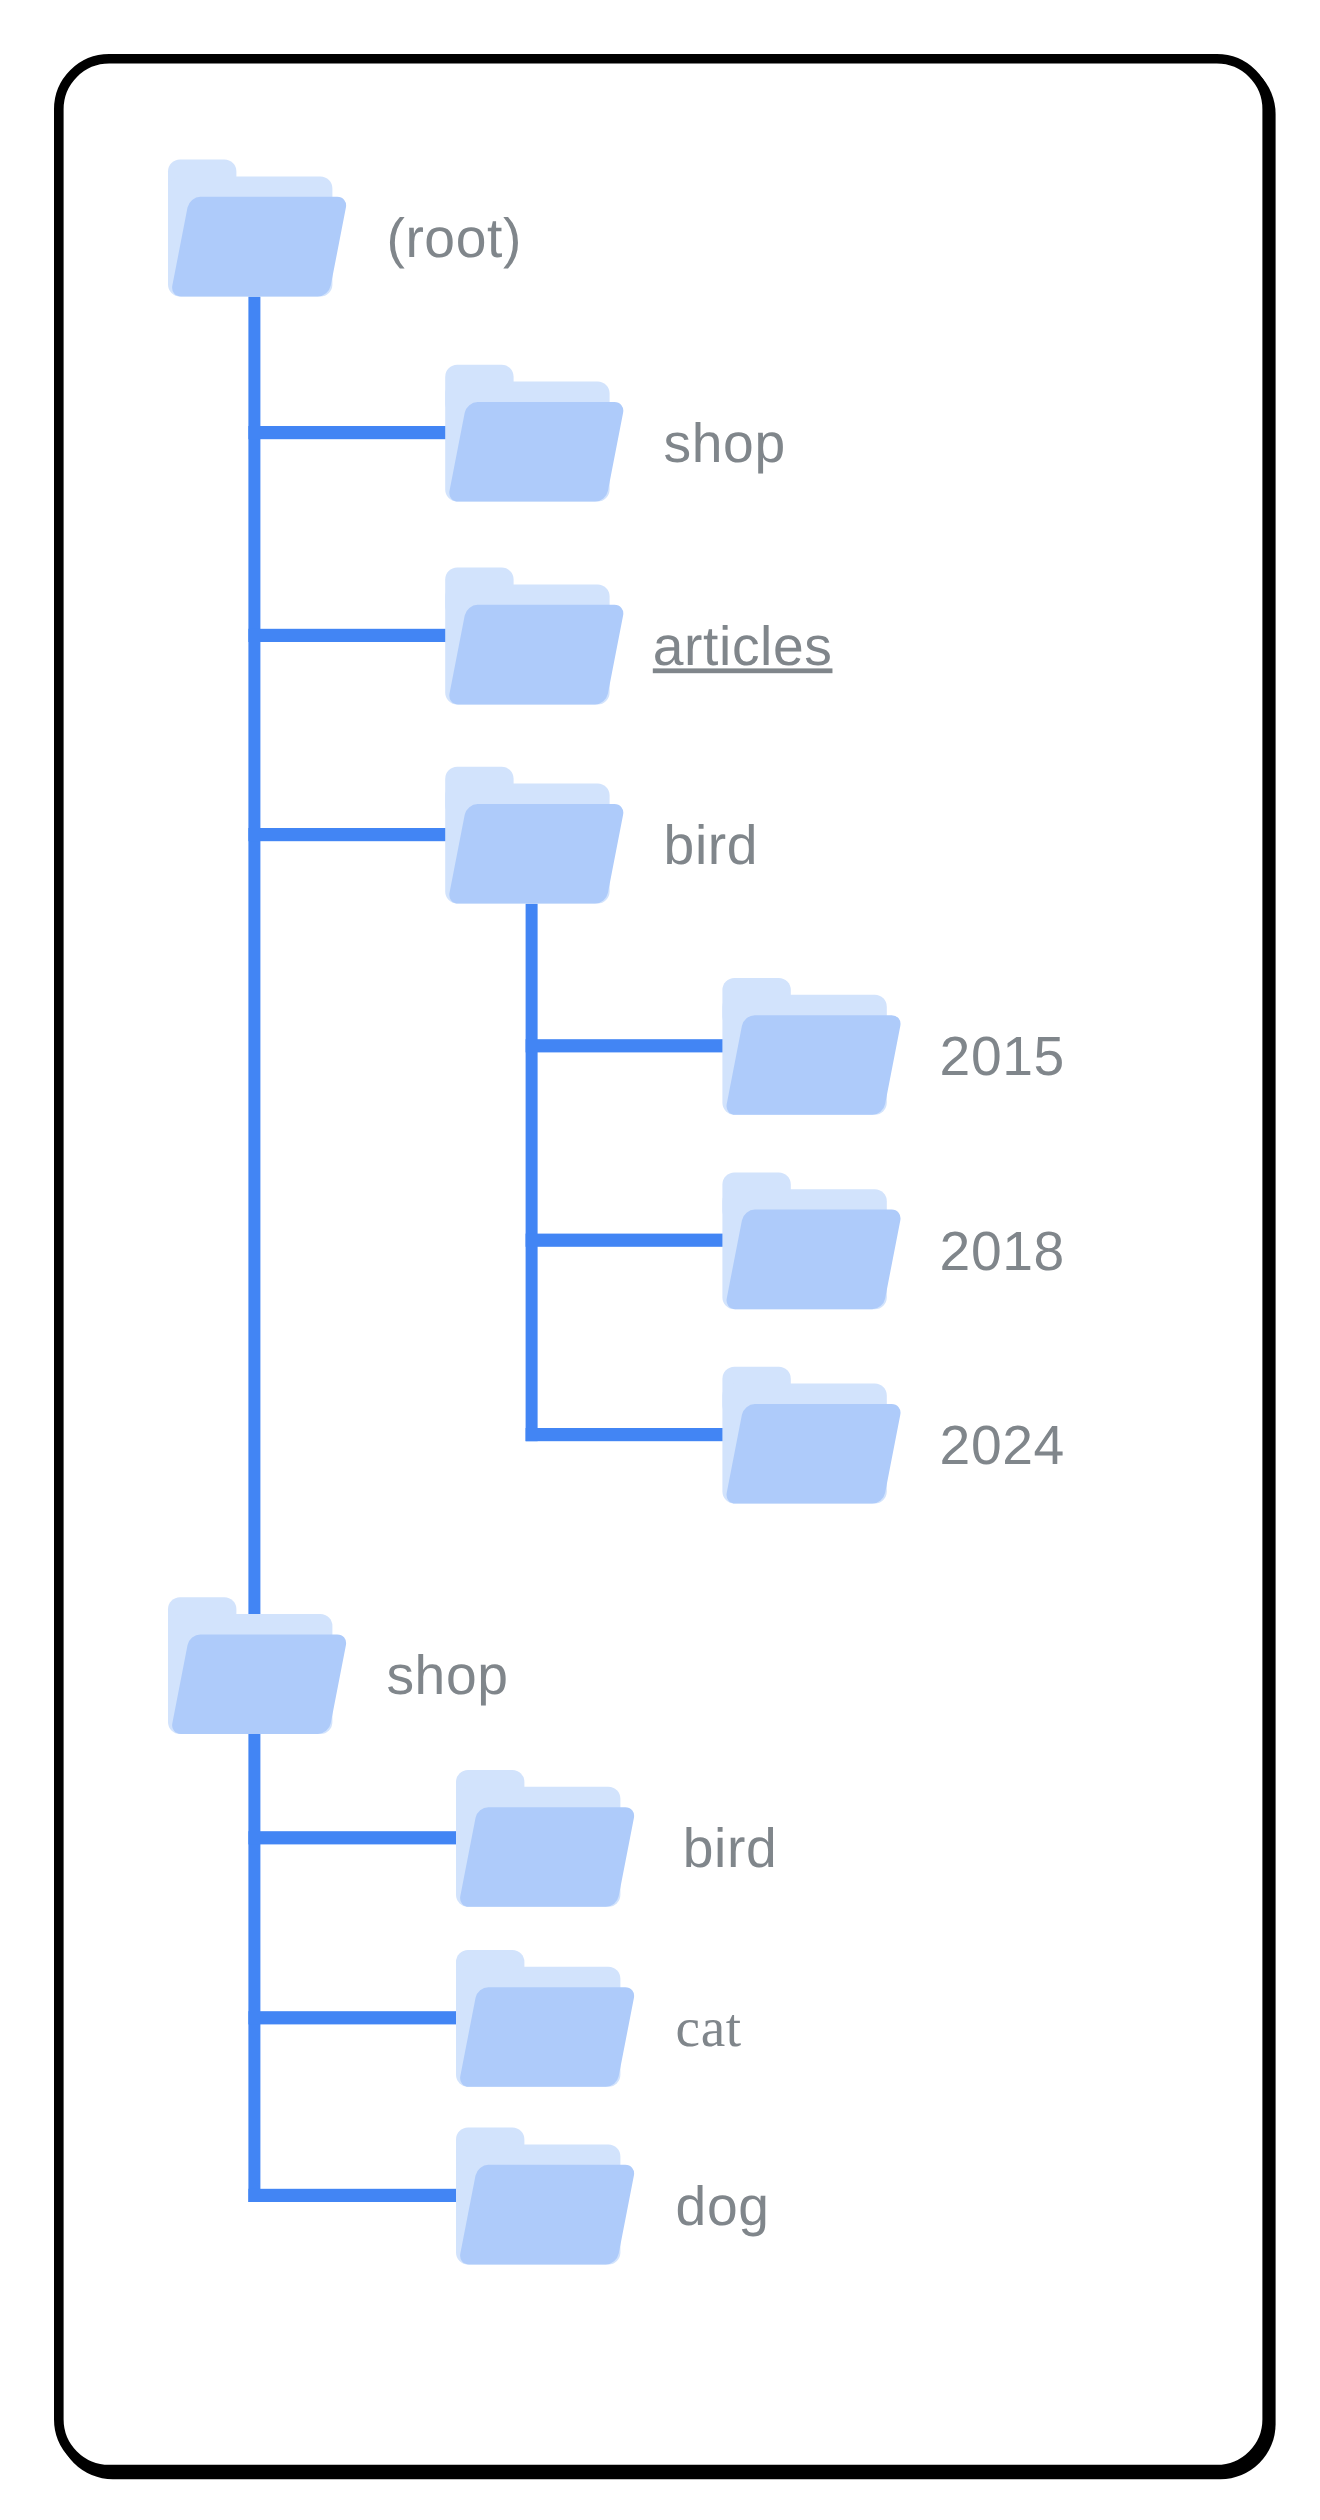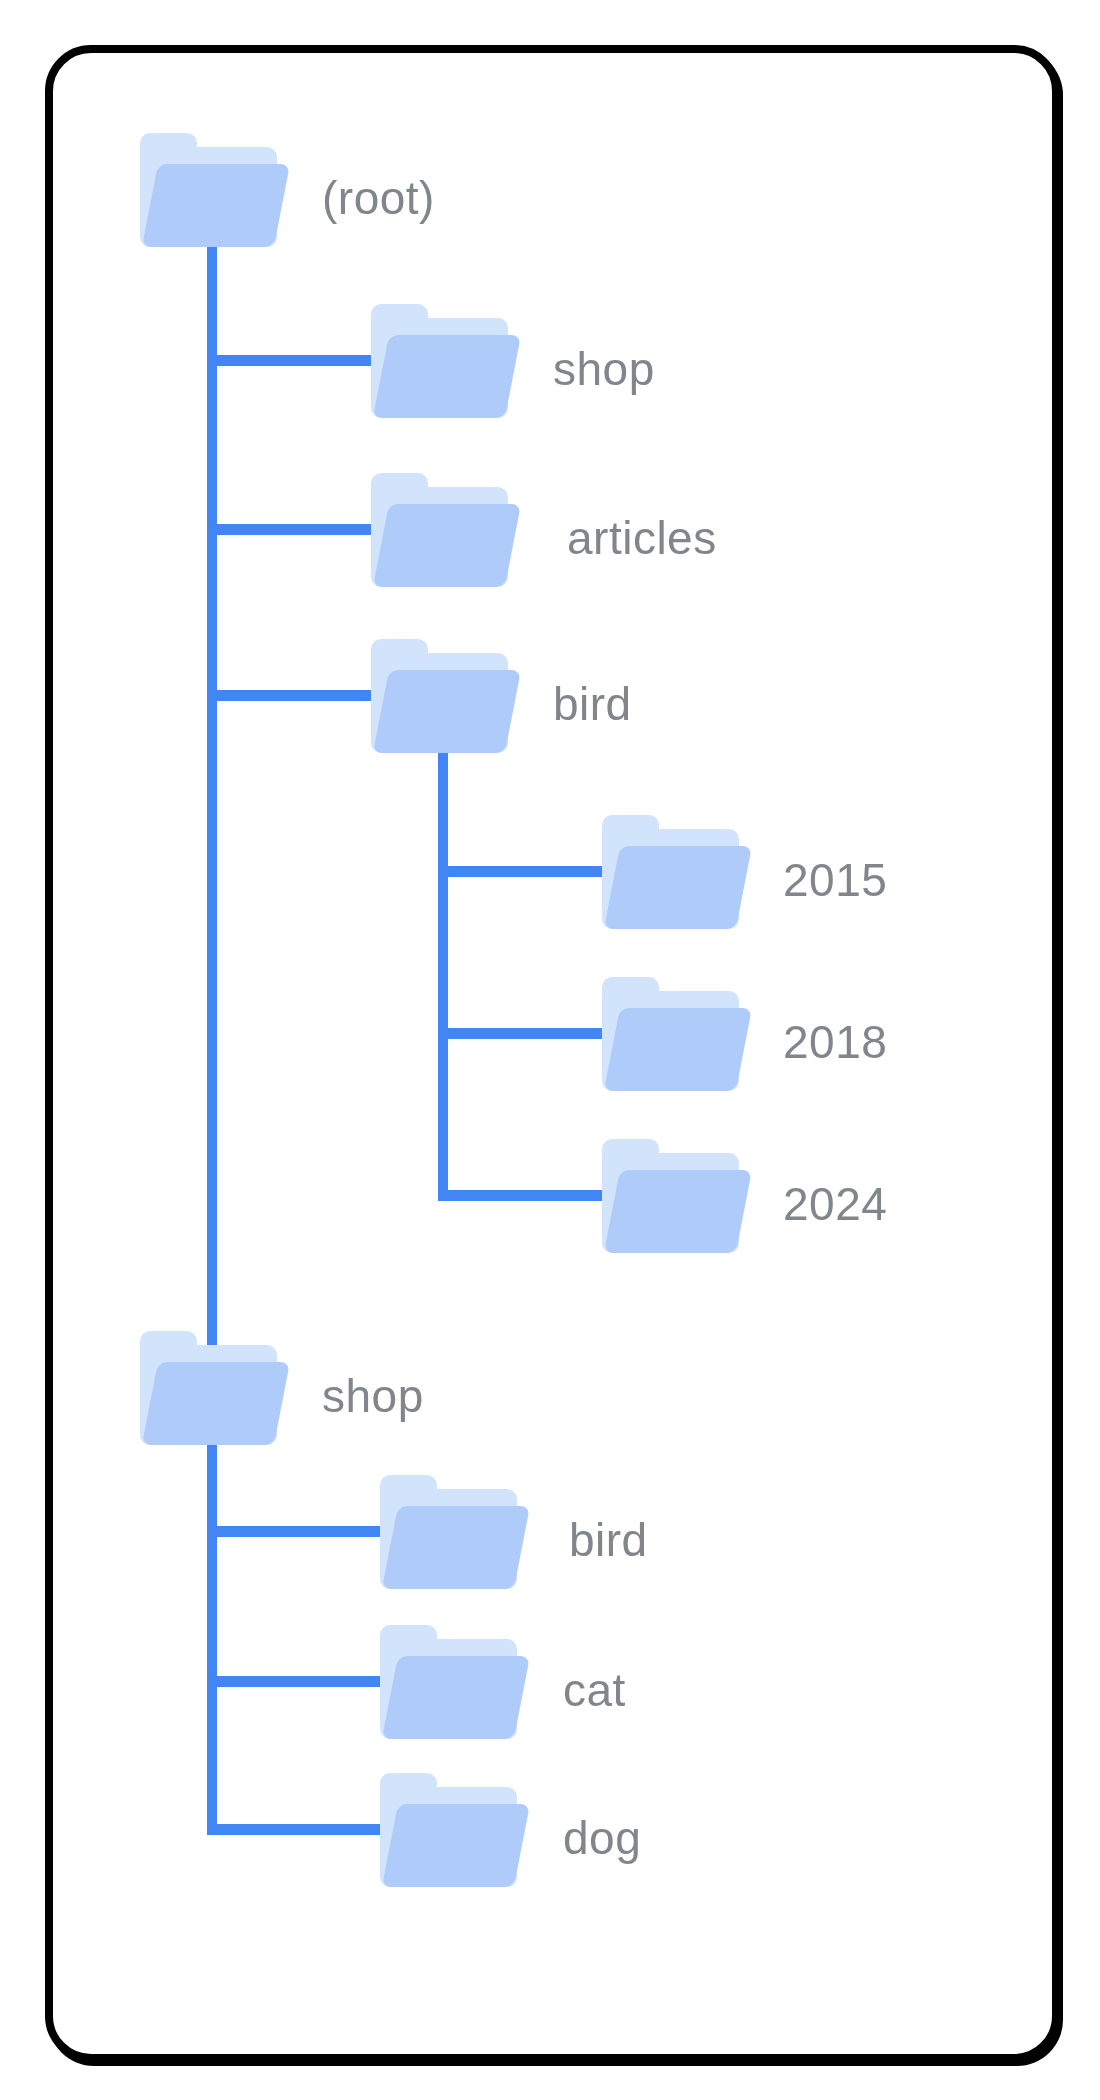--- a/index.html
+++ b/index.html
@@ -144,23 +144,23 @@
     <div class="flap"></div>
   </div>
   <div class="folder" style="left:380px; top:1773px;">
     <div class="tab"></div>
     <div class="back"></div>
     <div class="flap"></div>
   </div>
 
   <div class="label" style="left:322px; top:175px;">(root)</div>
   <div class="label" style="left:553px; top:346px;">shop</div>
-  <div class="label" style="left:567px; top:515px;">articles</div>
+  <div class="label" style="left:544px; top:515px;text-decoration:underline;">articles</div>
   <div class="label" style="left:553px; top:681px;">bird</div>
   <div class="label" style="left:783px; top:857px;">2015</div>
   <div class="label" style="left:783px; top:1019px;">2018</div>
   <div class="label" style="left:783px; top:1181px;">2024</div>
   <div class="label" style="left:322px; top:1373px;text-align:right;">shop</div>
   <div class="label" style="left:569px; top:1517px;">bird</div>
-  <div class="label" style="left:563px; top:1667px;">cat</div>
+  <div class="label" style="left:563px; top:1667px;font-family:Liberation Serif, serif;">cat</div>
   <div class="label" style="left:563px; top:1815px;">dog</div>
 
 </div>
 
 </body></html>

